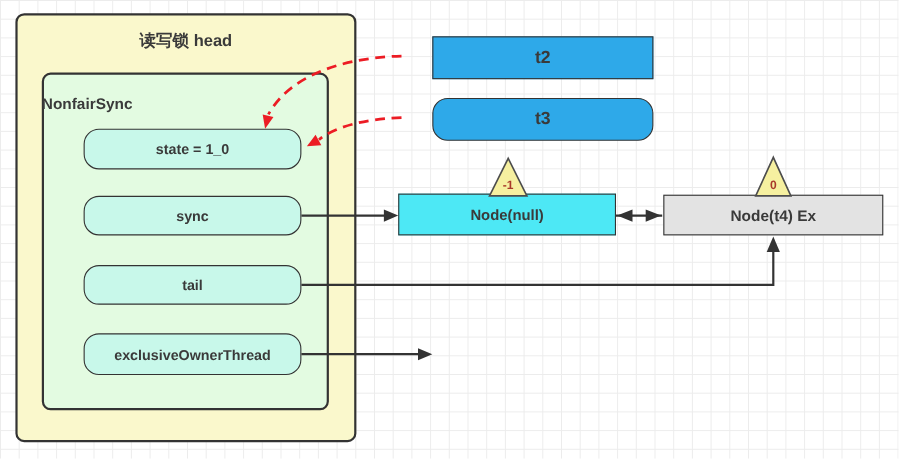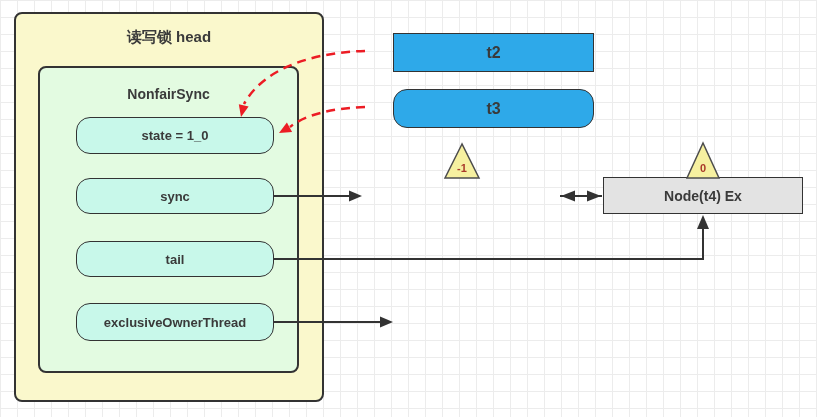--- a/index.html
+++ b/index.html
@@ -27,21 +27,21 @@
   .outer-title{
     position:absolute;left:14px;top:28px;width:310px;
     text-align:center;font-size:15px;font-weight:bold;color:#3a3a3a;
   }
   .inner{
     left:38px;top:66px;width:261px;height:307px;
     background:#E3FBE1;border:2px solid #333;border-radius:8px;
   }
   .inner-title{
     position:absolute;left:38px;top:86px;width:261px;
-    text-align:center;font-size:14px;font-weight:bold;color:#3a3a3a;
+    text-align:left;font-size:14px;font-weight:bold;color:#3a3a3a;
   }
   .field{
     left:76px;width:198px;height:36px;
     background:#C8F8EA;border:1.5px solid #333;border-radius:14px;
     font-size:13px;
   }
   .f-state{top:117px;height:37px;}
   .f-head{top:178px;}
   .f-tail{top:241px;}
   .f-excl{top:303px;height:38px;}
@@ -101,20 +101,23 @@
     <span>exclusiveOwnerThread</span>
   </div>
 
   <div class="box thread t2">
     <span>t2</span>
   </div>
   <div class="box thread t3">
     <span>t3</span>
   </div>
 
+  <div class="box node-null">
+    <span>Node(null)</span>
+  </div>
   <div class="box node-t4">
     <span>Node(t4) Ex</span>
   </div>
 
 
   <svg id="arrow-layer" viewBox="0 0 817 417">
 
     <g>
       <line x1="274" y1="196" x2="351" y2="196" stroke="#333" stroke-width="2"></line>
       <polygon points="362,196 349,190.5 349,201.5" fill="#333"></polygon>

